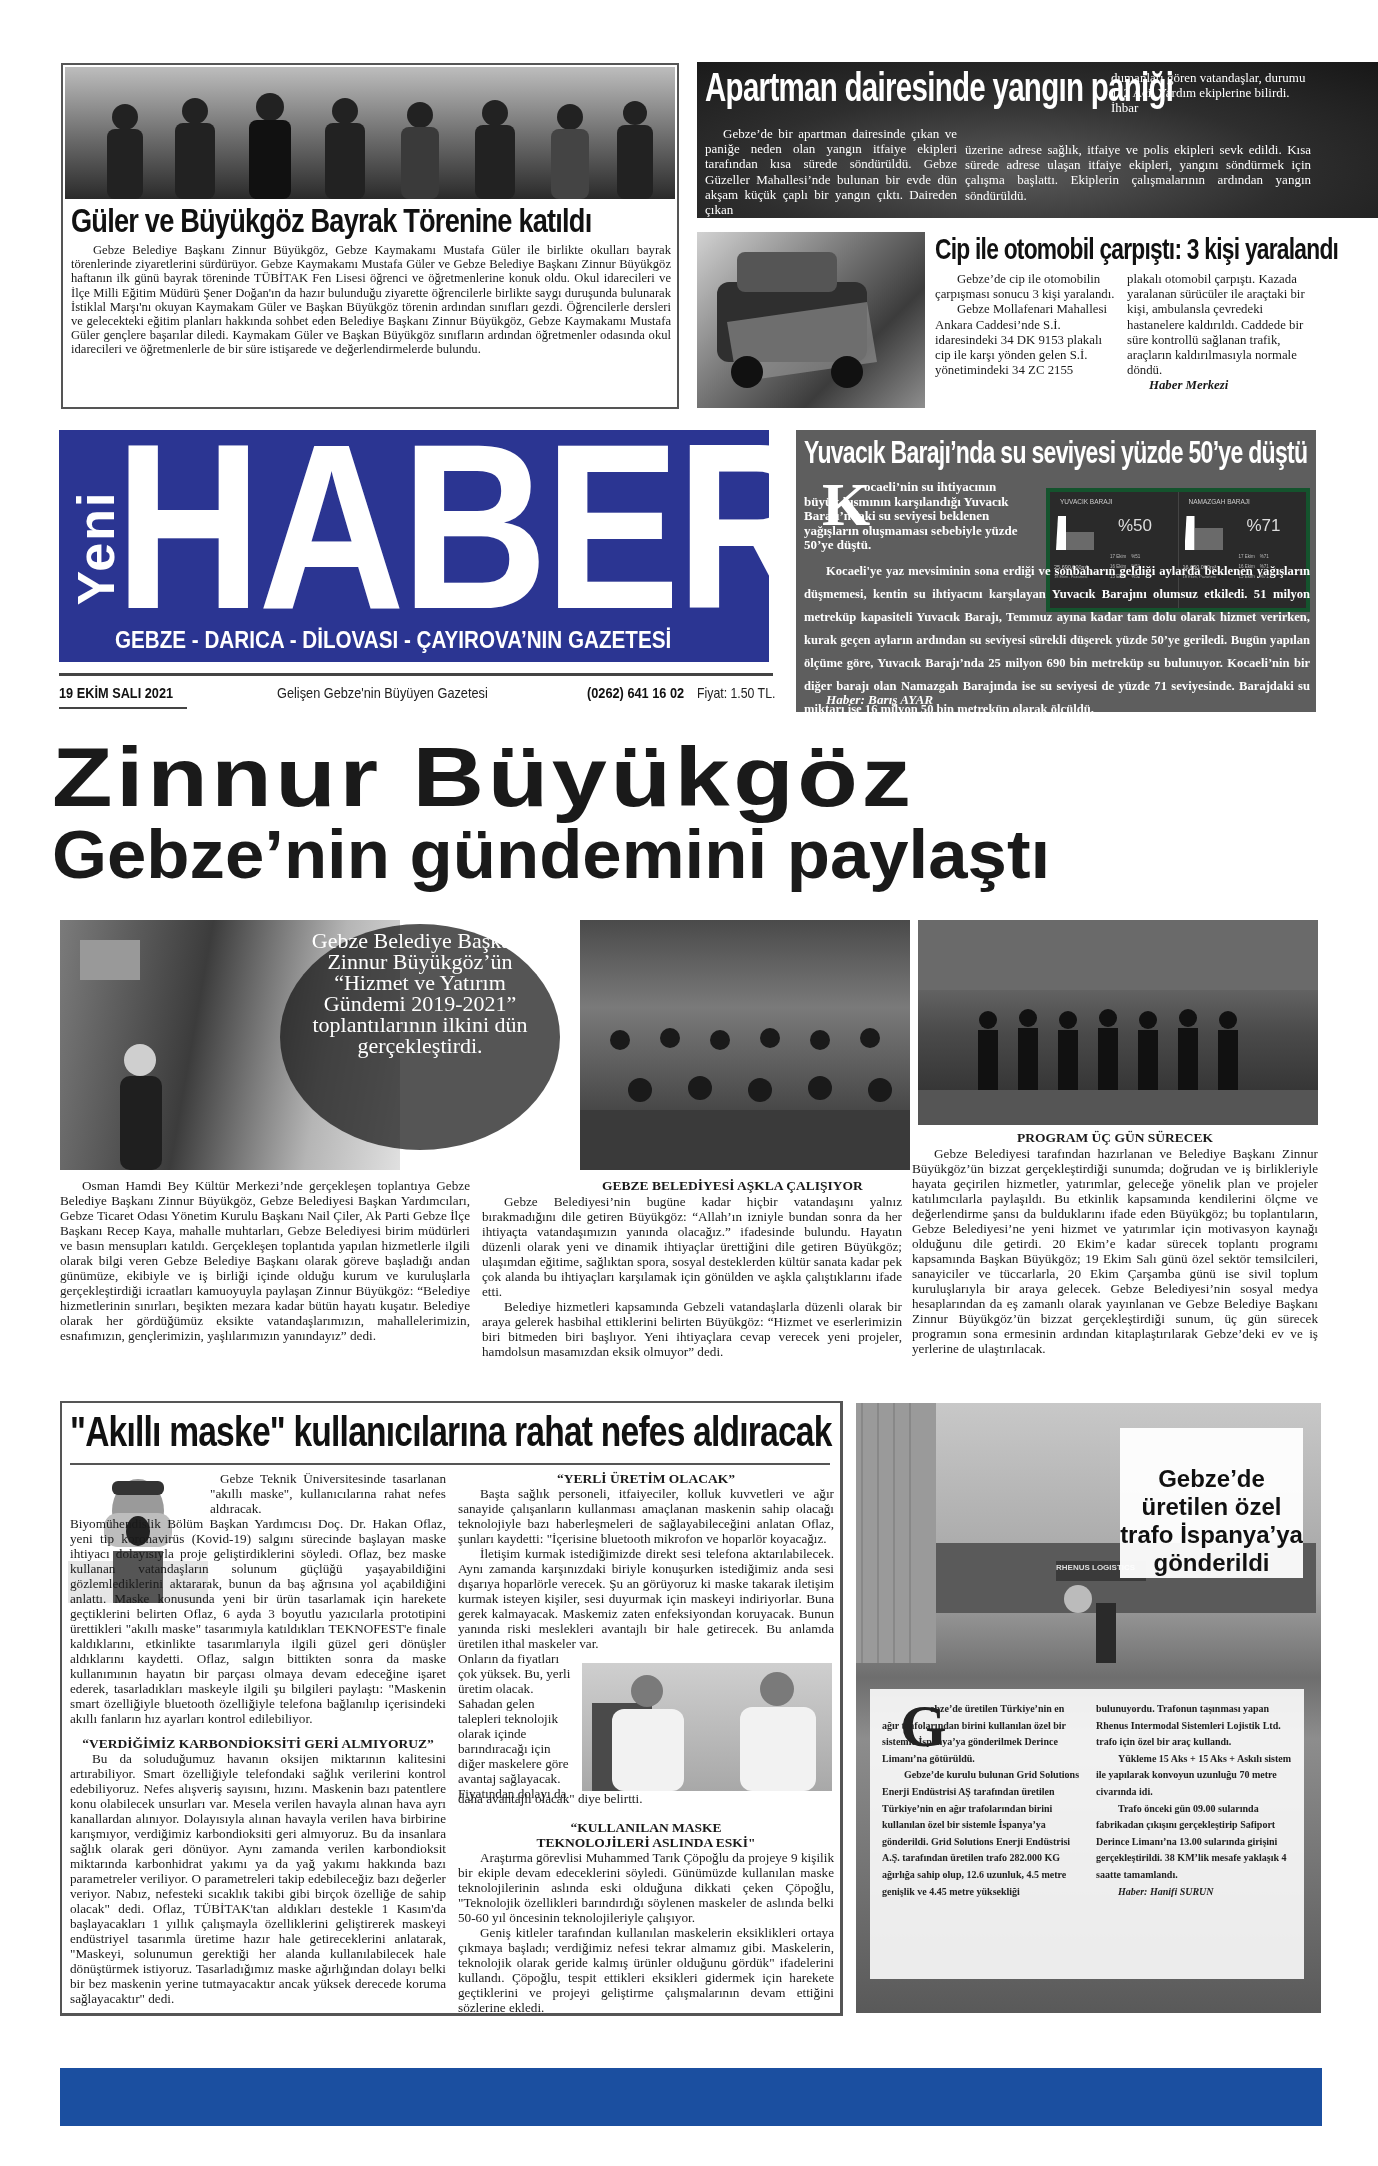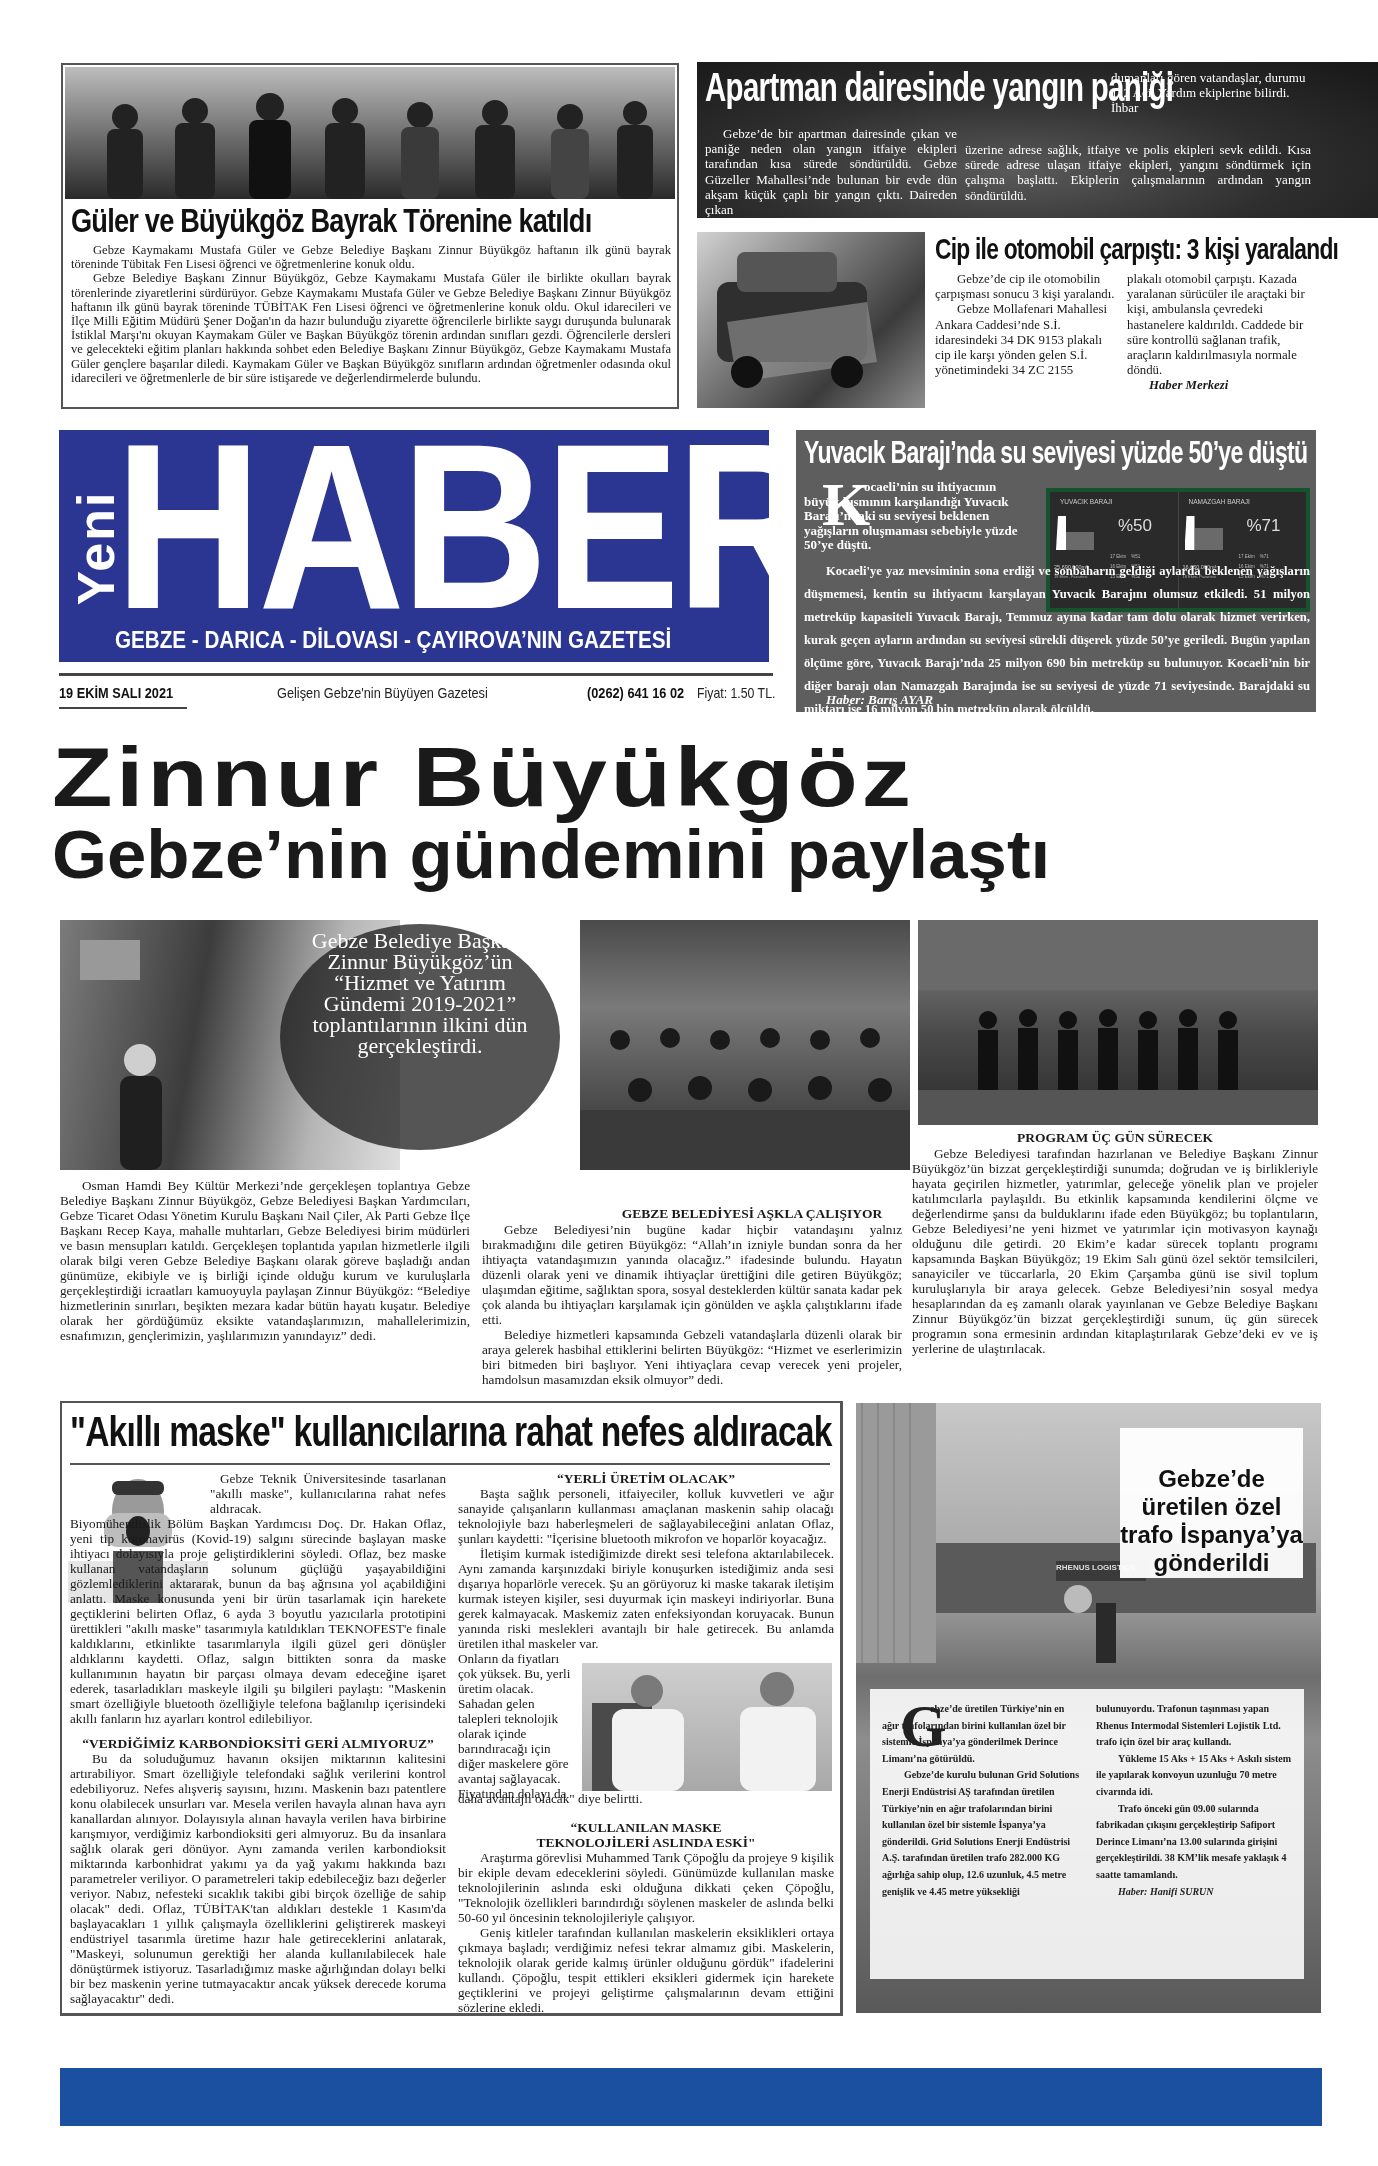--- a/index.html
+++ b/index.html
@@ -36,21 +36,20 @@
           <rect x="410" y="58" width="40" height="74" rx="8"></rect>
         <circle cx="505" cy="50" r="13"></circle>
           <rect x="486" y="62" width="38" height="70" rx="8" fill="#444"></rect>
         <circle cx="570" cy="46" r="12"></circle>
           <rect x="552" y="58" width="36" height="74" rx="8"></rect>
       </g>
     </svg>
   </div>
   <div class="abs cond" style="left:8px; top:136px; font-size:34px; line-height:38px; transform:scaleX(0.8); white-space:nowrap; color:#111;">Güler ve Büyükgöz Bayrak Törenine katıldı</div>
   <div class="abs body-text" style="left:8px; top:178px; width:600px; font-size:12.6px; line-height:14.2px;">
-    <p>Gebze Kaymakamı Mustafa Güler ve Gebze Belediye Başkanı Zinnur Büyükgöz haftanın ilk günü bayrak töreninde Tübitak Fen Lisesi öğrenci ve öğretmenlerine konuk oldu.</p>
     <p>Gebze Belediye Başkanı Zinnur Büyükgöz, Gebze Kaymakamı Mustafa Güler ile birlikte okulları bayrak törenlerinde ziyaretlerini sürdürüyor. Gebze Kaymakamı Mustafa Güler ve Gebze Belediye Başkanı Zinnur Büyükgöz haftanın ilk günü bayrak töreninde TÜBİTAK Fen Lisesi öğrenci ve öğretmenlerine konuk oldu. Okul idarecileri ve İlçe Milli Eğitim Müdürü Şener Doğan'ın da hazır bulunduğu ziyarette öğrencilerle birlikte saygı duruşunda bulunarak İstiklal Marşı'nı okuyan Kaymakam Güler ve Başkan Büyükgöz törenin ardından sınıfları gezdi. Öğrencilerle dersleri ve gelecekteki eğitim planları hakkında sohbet eden Belediye Başkanı Zinnur Büyükgöz, Gebze Kaymakamı Mustafa Güler gençlere başarılar diledi. Kaymakam Güler ve Başkan Büyükgöz sınıfların ardından öğretmenler odasında okul idarecileri ve öğretmenlerle de bir süre istişarede ve değerlendirmelerde bulundu.</p>
   </div>
 </div>
 
 <div class="abs" style="left:697px; top:62px; width:704px; height:156px; background: radial-gradient(ellipse at 45% 70%, #5a5a5a 0%, #2e2e2e 50%, #161616 100%); color:#fff;">
   <div class="abs cond" style="left:8px; top:2px; font-size:41px; line-height:46px; transform:scaleX(0.72); white-space:nowrap; color:#fff;">Apartman dairesinde yangın paniği</div>
   <div class="abs body-text" style="left:414px; top:8px; width:200px; color:#fff; text-align:left; font-size:13px; line-height:15px;">dumanları gören vatandaşlar, durumu 112 Acil Yardım ekiplerine bilirdi. İhbar</div>
   <div class="abs body-text" style="left:8px; top:64px; width:252px; color:#fff; font-size:13px; line-height:15.2px; text-indent:18px;">Gebze’de bir apartman dairesinde çıkan ve paniğe neden olan yangın itfaiye ekipleri tarafından kısa sürede söndürüldü. Gebze Güzeller Mahallesi’nde bulunan bir evde dün akşam küçük çaplı bir yangın çıktı. Daireden çıkan</div>
   <div class="abs body-text" style="left:268px; top:80px; width:346px; color:#fff; font-size:13px; line-height:15.2px;">üzerine adrese sağlık, itfaiye ve polis ekipleri sevk edildi. Kısa sürede adrese ulaşan itfaiye ekipleri, yangını söndürmek için çalışma başlattı. Ekiplerin çalışmalarının ardından yangın söndürüldü.</div>
 </div>
@@ -182,21 +181,21 @@
         <rect x="300" y="110" width="20" height="60"></rect>
     </g>
     <rect x="0" y="170" width="400" height="35" fill="#555"></rect>
   </svg>
 </div>
 
 <div class="abs body-text" style="left:60px; top:1178px; width:410px;">
   <p>Osman Hamdi Bey Kültür Merkezi’nde gerçekleşen toplantıya Gebze Belediye Başkanı Zinnur Büyükgöz, Gebze Belediyesi Başkan Yardımcıları, Gebze Ticaret Odası Yönetim Kurulu Başkanı Nail Çiler, Ak Parti Gebze İlçe Başkanı Recep Kaya, mahalle muhtarları, Gebze Belediyesi birim müdürleri ve basın mensupları katıldı. Gerçekleşen toplantıda yapılan hizmetlerle ilgili olarak bilgi veren Gebze Belediye Başkanı olarak göreve başladığı andan günümüze, ekibiyle ve iş birliği içinde olduğu kurum ve kuruluşlarla gerçekleştirdiği icraatları kamuoyuyla paylaşan Zinnur Büyükgöz: “Belediye hizmetlerinin sınırları, beşikten mezara kadar bütün hayatı kuşatır. Belediye olarak her gördüğümüz eksikte vatandaşlarımızın, mahallelerimizin, esnafımızın, gençlerimizin, yaşlılarımızın yanındayız” dedi.</p>
 </div>
 <div class="abs" style="left:482px; top:1178px; width:420px;">
-  <div class="sub" style="padding-left:120px; text-align:center;margin-top:28px;">GEBZE BELEDİYESİ AŞKLA ÇALIŞIYOR</div>
+  <div class="sub" style="padding-left:120px; text-align:left;">GEBZE BELEDİYESİ AŞKLA ÇALIŞIYOR</div>
   <div class="body-text">
     <p>Gebze Belediyesi’nin bugüne kadar hiçbir vatandaşını yalnız bırakmadığını dile getiren Büyükgöz: “Allah’ın izniyle bundan sonra da her ihtiyaçta vatandaşımızın yanında olacağız.” ifadesinde bulundu. Hayatın düzenli olarak yeni ve dinamik ihtiyaçlar ürettiğini dile getiren Büyükgöz; ulaşımdan eğitime, sağlıktan spora, sosyal desteklerden kültür sanata kadar pek çok alanda bu ihtiyaçları karşılamak için gönülden ve aşkla çalıştıklarını ifade etti.</p>
     <p>Belediye hizmetleri kapsamında Gebzeli vatandaşlarla düzenli olarak bir araya gelerek hasbihal ettiklerini belirten Büyükgöz: “Hizmet ve eserlerimizin biri bitmeden biri başlıyor. Yeni ihtiyaçlara cevap verecek yeni projeler, hamdolsun masamızdan eksik olmuyor” dedi.</p>
   </div>
 </div>
 <div class="abs" style="left:912px; top:1130px; width:406px;">
   <div class="sub">PROGRAM ÜÇ GÜN SÜRECEK</div>
   <div class="body-text">
     <p>Gebze Belediyesi tarafından hazırlanan ve Belediye Başkanı Zinnur Büyükgöz’ün bizzat gerçekleştirdiği sunumda; doğrudan ve iş birlikleriyle hayata geçirilen hizmetler, yatırımlar, geleceğe yönelik plan ve projeler katılımcılarla paylaşıldı. Bu etkinlik kapsamında kendilerini ölçme ve değerlendirme şansı da bulduklarını ifade eden Büyükgöz; bu toplantıların, Gebze Belediyesi’ne yeni hizmet ve yatırımlar için motivasyon kaynağı olduğunu dile getirdi. 20 Ekim’e kadar sürecek toplantı programı kapsamında Başkan Büyükgöz; 19 Ekim Salı günü özel sektör temsilcileri, sanayiciler ve tüccarlarla, 20 Ekim Çarşamba günü ise sivil toplum kuruluşlarıyla bir araya gelecek. Gebze Belediyesi’nin sosyal medya hesaplarından da eş zamanlı olarak yayınlanan ve Gebze Belediye Başkanı Zinnur Büyükgöz’ün bizzat gerçekleştirdiği sunum, üç gün sürecek programın sona ermesinin ardından kitaplaştırılarak Gebze’deki ev ve iş yerlerine de ulaştırılacak.</p>
   </div>

